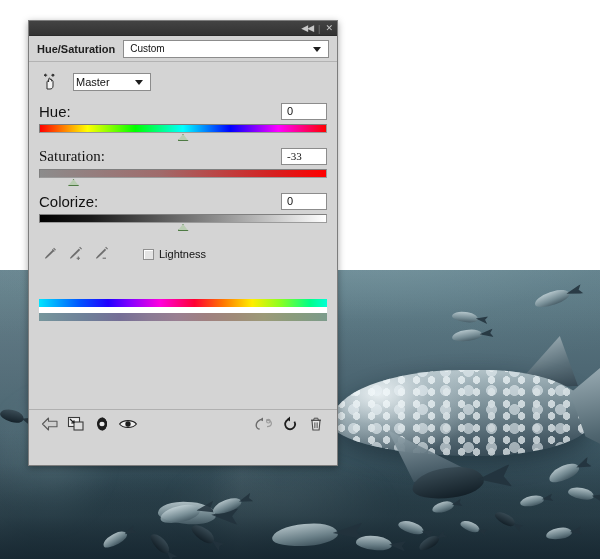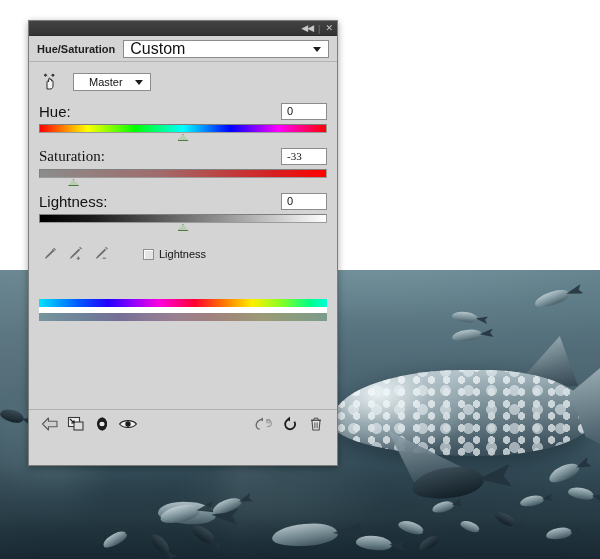--- a/index.html
+++ b/index.html
@@ -163,42 +163,42 @@
     display: flex; align-items: center;
     height: 26px; padding: 0 8px;
     background: #d4d4d4;
     border-bottom: 1px solid #b3b3b3;
   }
   #preset-label { font-weight: bold; font-size: 11px; color: #1d1d1d; white-space: nowrap; }
   #preset-select {
     margin-left: 8px; flex: 1; height: 18px;
     background: #ffffff; border: 1px solid #8c8c8c;
     display: flex; align-items: center; padding: 0 6px;
-    position: relative; font-size: 16px; color: #111;
+    position: relative; font-size: 10px; color: #111;
   }
   .caret-down {
     position: absolute; right: 7px; top: 50%; margin-top: -2px;
     width: 0; height: 0;
     border-left: 4px solid transparent; border-right: 4px solid transparent;
     border-top: 5px solid #1d1d1d;
   }
 
   
   #panel-body { position: relative; height: 375px; background: #d4d4d4; padding: 0; }
 
   #channel-row { display: flex; align-items: center; height: 34px; padding: 6px 10px 0 10px; }
   #target-tool {
     width: 22px; height: 22px;
     display: flex; align-items: center; justify-content: center;
     background: #d4d4d4; border: 1px solid #d4d4d4;
   }
   #channel-select {
     margin-left: 12px; width: 78px; height: 18px;
     background: #ffffff; border: 1px solid #8c8c8c;
-    display: flex; align-items: center; padding: 0 15px;
+    display: flex; align-items: center; padding: 0 2px;
     position: relative; font-size: 11px; color: #111;
   }
 
   .slider-group { padding: 0 10px; margin-top: 6px; }
   .slider-head { display: flex; align-items: center; justify-content: space-between; height: 18px; }
   .slider-label { font-size: 15px; color: #111; }
   .slider-value {
     width: 46px; height: 17px; background: #ffffff; border: 1px solid #8c8c8c;
     font-size: 11px; color: #111; display: flex; align-items: center; padding-left: 5px;
   }
@@ -429,21 +429,21 @@
           </div>
         </div>
         <div class="track-wrap">
           <div class="track sat"></div>
           <div class="thumb" id="thumb-sat" style="left: 12%;"></div>
         </div>
       </div>
 
       <div class="slider-group" style="margin-top:14px;">
         <div class="slider-head">
-          <span class="slider-label">Lightness:</span>
+          <span class="slider-label">Colorize:</span>
           <div class="slider-value">
             <span>0</span>
           </div>
         </div>
         <div class="track-wrap">
           <div class="track light"></div>
           <div class="thumb" id="thumb-light" style="left: 50%;"></div>
         </div>
       </div>
 

